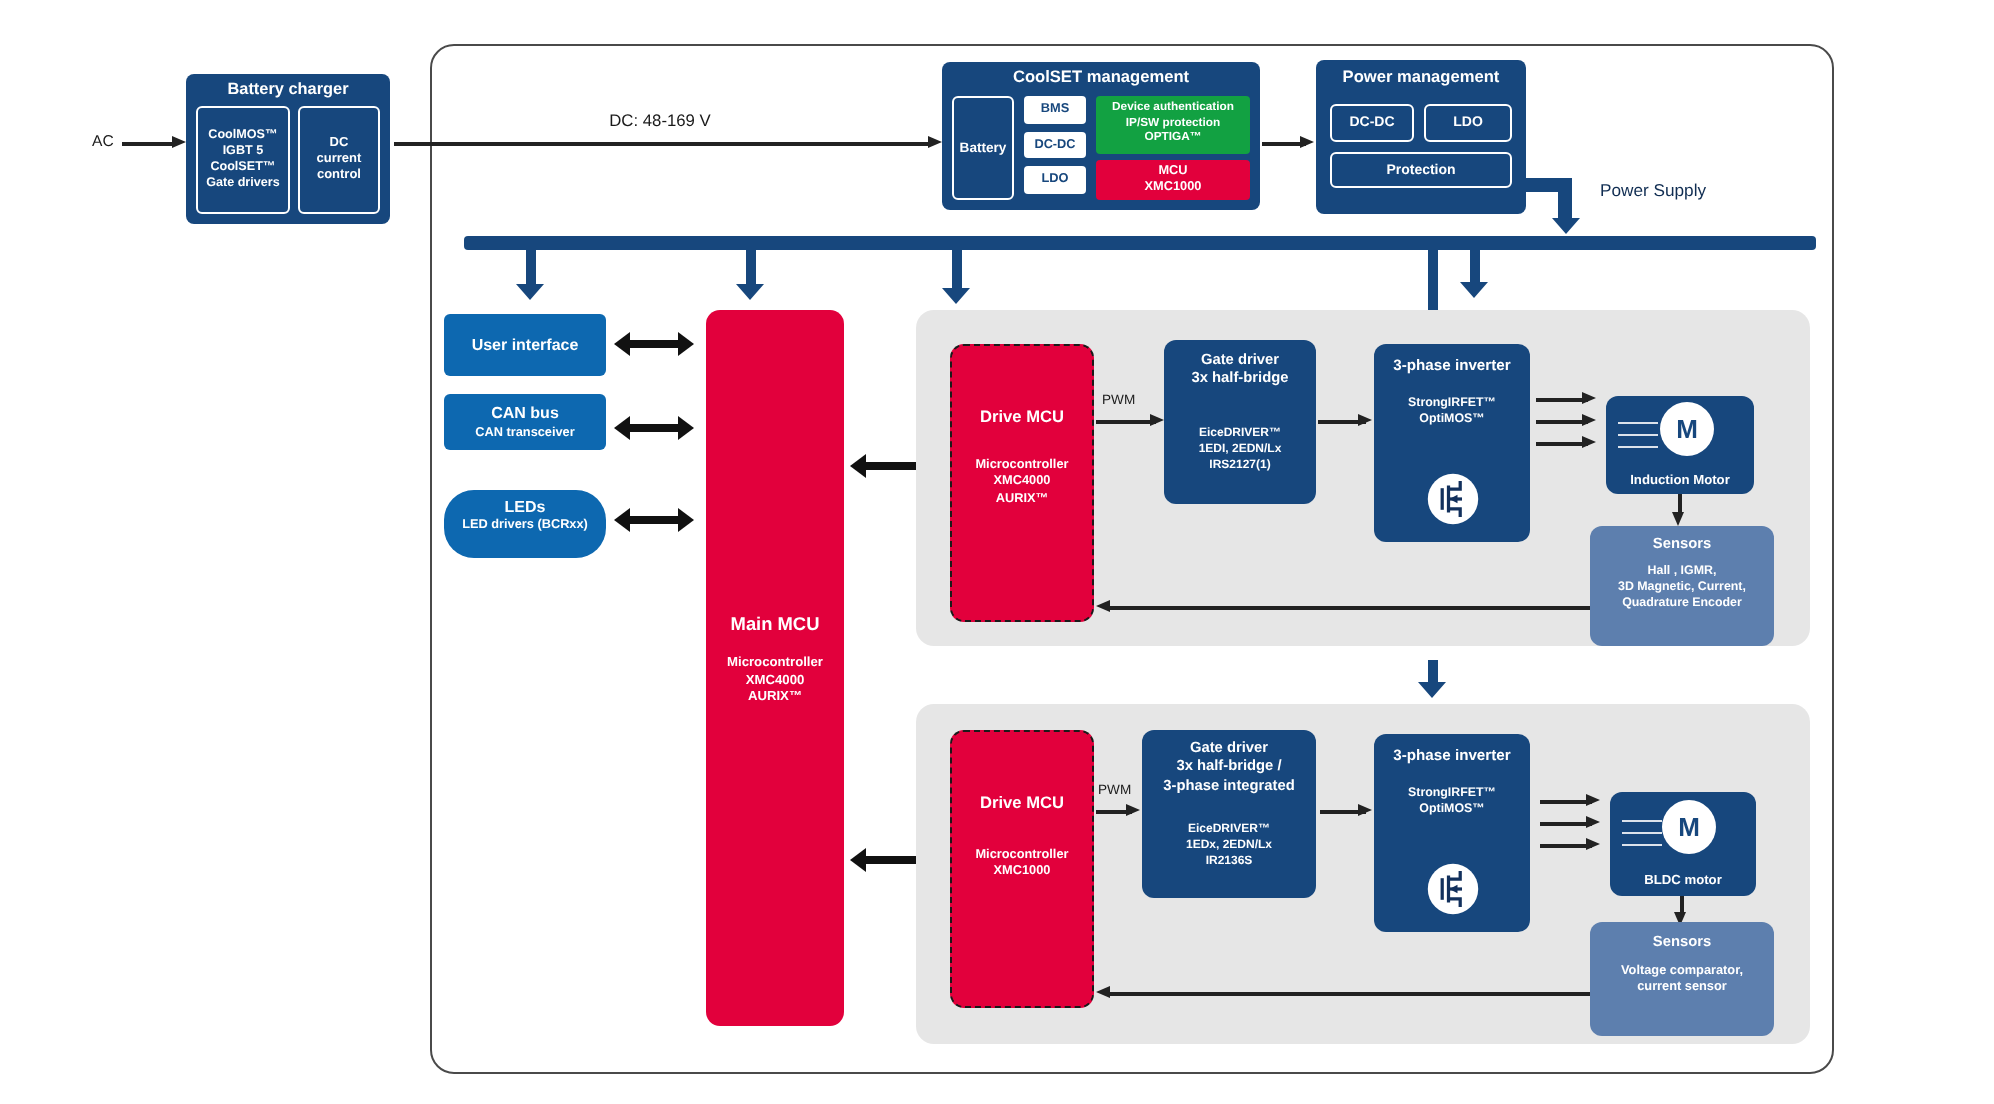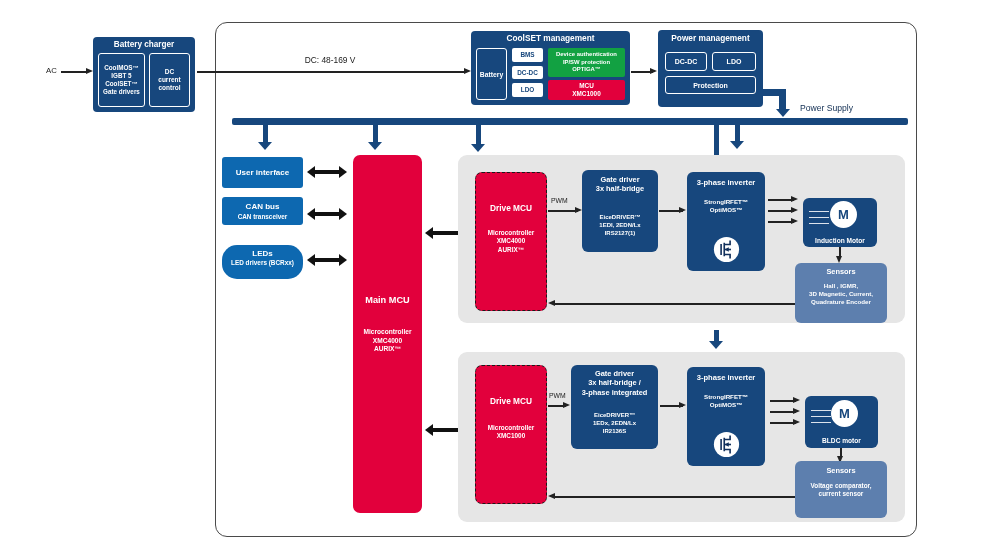--- a/index.html
+++ b/index.html
@@ -98,21 +98,21 @@
   <div class="box navybox" style="left:658px;top:30px;width:105px;height:77px;padding-top:3px;">
     <div class="bt" style="font-size:8.3px;">Power management</div>
     <div class="chip" style="left:7px;top:22px;width:42px;height:19px;font-size:7px;">DC-DC</div>
     <div class="chip" style="left:54px;top:22px;width:44px;height:19px;font-size:7px;">LDO</div>
     <div class="chip" style="left:7px;top:46px;width:91px;height:18px;font-size:7px;">Protection</div>
   </div>
 
   <div class="abs" style="left:756px;top:89px;width:30px;height:7px;background:var(--navy);border-radius:0 3px 3px 0;"></div>
   <div class="abs" style="left:779px;top:89px;width:7px;height:21px;background:var(--navy);"></div>
   <div class="phead" style="left:775.5px;top:109px;"></div>
-  <span class="lbl" style="left:800px;top:103px;font-size:8.6px;color:var(--heading);text-align:right;">Power Supply</span>
+  <span class="lbl" style="left:800px;top:90px;font-size:8.6px;color:var(--heading);text-align:right;">Power Supply</span>
 
   <div class="abs" style="left:232px;top:118px;width:676px;height:7px;background:var(--navy);border-radius:2px;"></div>
 
   <div class="pstem" style="left:262.5px;top:125px;height:19px;"></div>
   <div class="phead" style="left:258px;top:142px;"></div>
   <div class="pstem" style="left:372.5px;top:125px;height:19px;"></div>
   <div class="phead" style="left:368px;top:142px;"></div>
   <div class="pstem" style="left:475.5px;top:125px;height:21px;"></div>
   <div class="phead" style="left:471px;top:144px;"></div>
   <div class="pstem" style="left:713.5px;top:125px;height:30px;"></div>
@@ -134,21 +134,21 @@
     <div class="bt" style="font-size:6.4px;margin-top:1px;">LED drivers (BCRxx)</div>
   </div>
 
   <div class="dbl" style="left:314px;top:169.5px;width:26px;"></div>
   <div class="dbl" style="left:314px;top:212px;width:26px;"></div>
   <div class="dbl" style="left:314px;top:258px;width:26px;"></div>
   <div class="dbl" style="left:432px;top:231px;width:33px;"></div>
   <div class="dbl" style="left:432px;top:428px;width:33px;"></div>
 
   <div class="box redbox" style="left:353px;top:155px;width:69px;height:358px;border-radius:7px;">
-    <div class="bt abs" style="left:0;width:100%;top:140px;font-size:9.2px;">Main MCU</div>
+    <div class="bt abs" style="left:0;width:100%;top:152px;font-size:9.2px;">Main MCU</div>
     <div class="bt pre abs" style="left:0;width:100%;top:173px;font-size:6.6px;">Microcontroller
 XMC4000
 AURIX™</div>
   </div>
 
   <div class="panel" style="left:458px;top:155px;width:447px;height:168px;"></div>
 
   <div class="box redbox" style="left:475px;top:172px;width:72px;height:139px;border:1.5px dashed #1a1a1a;border-radius:7px;">
     <div class="bt abs" style="left:0;width:100%;top:30px;font-size:8.3px;">Drive MCU</div>
     <div class="bt pre abs" style="left:0;width:100%;top:56px;font-size:6.4px;">Microcontroller

